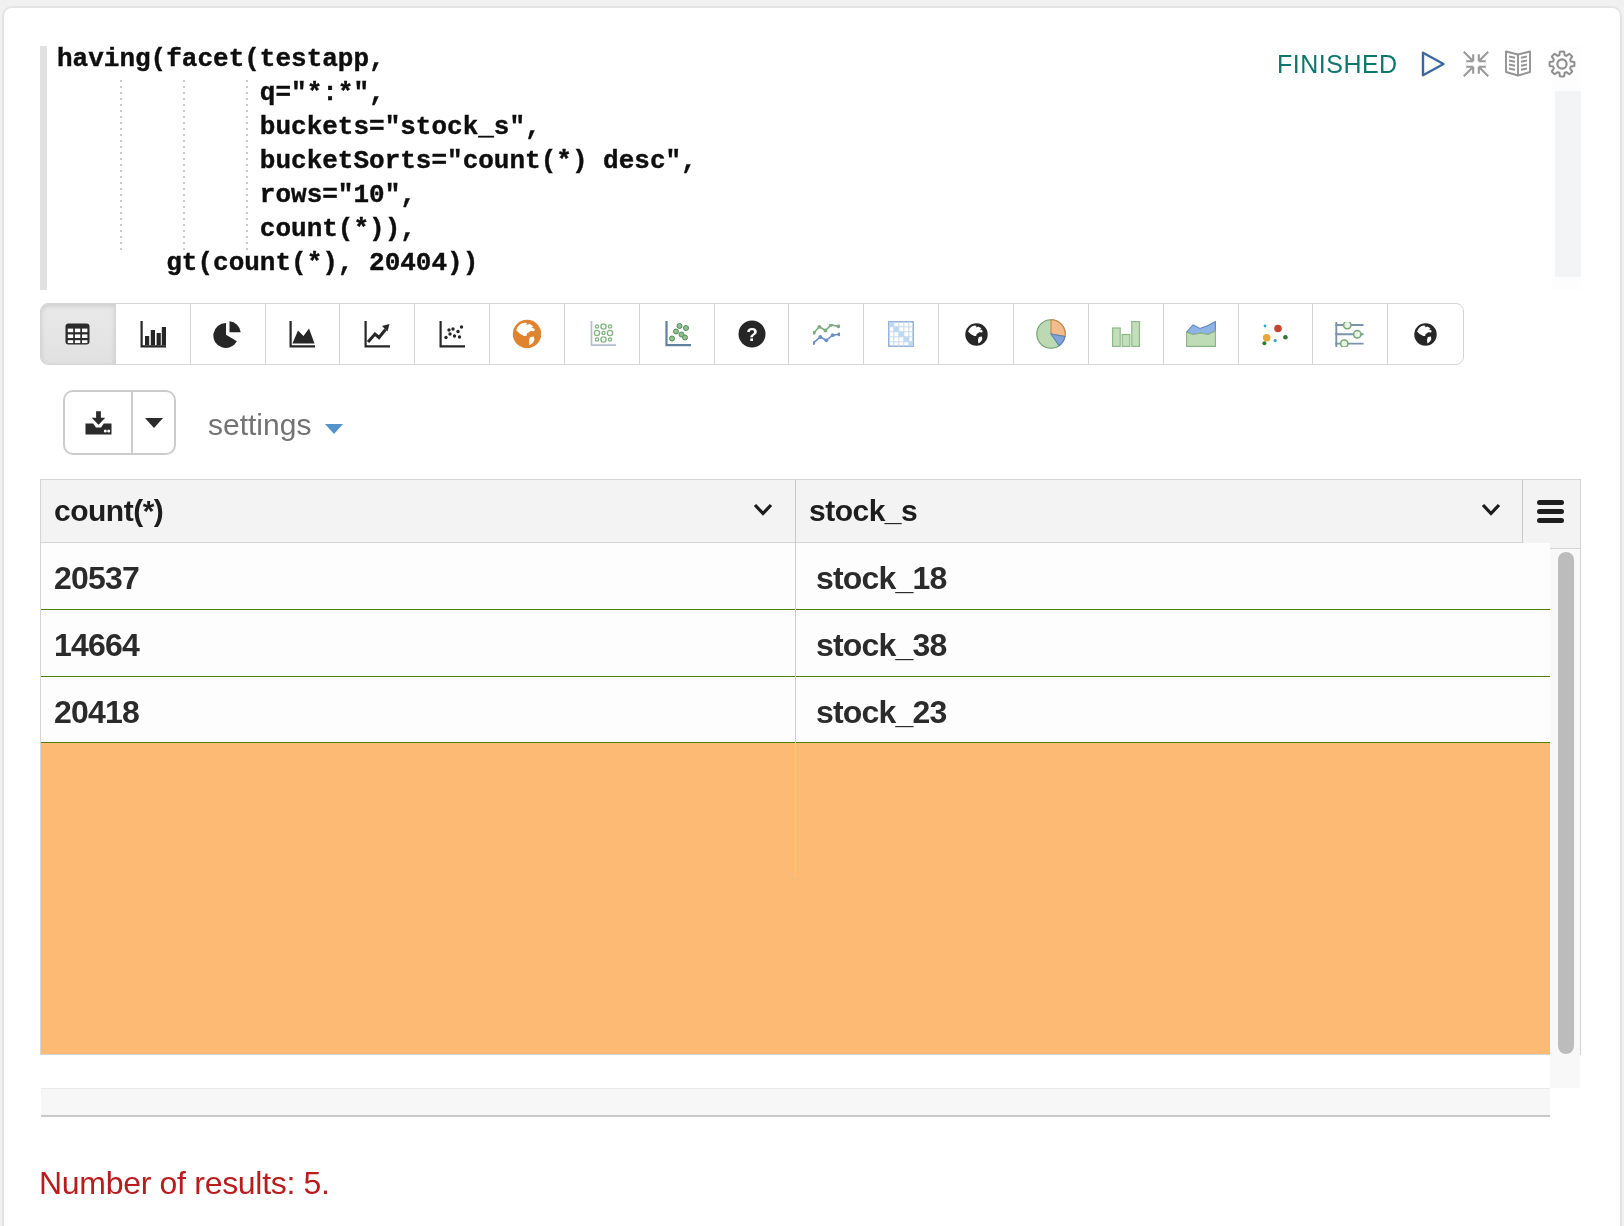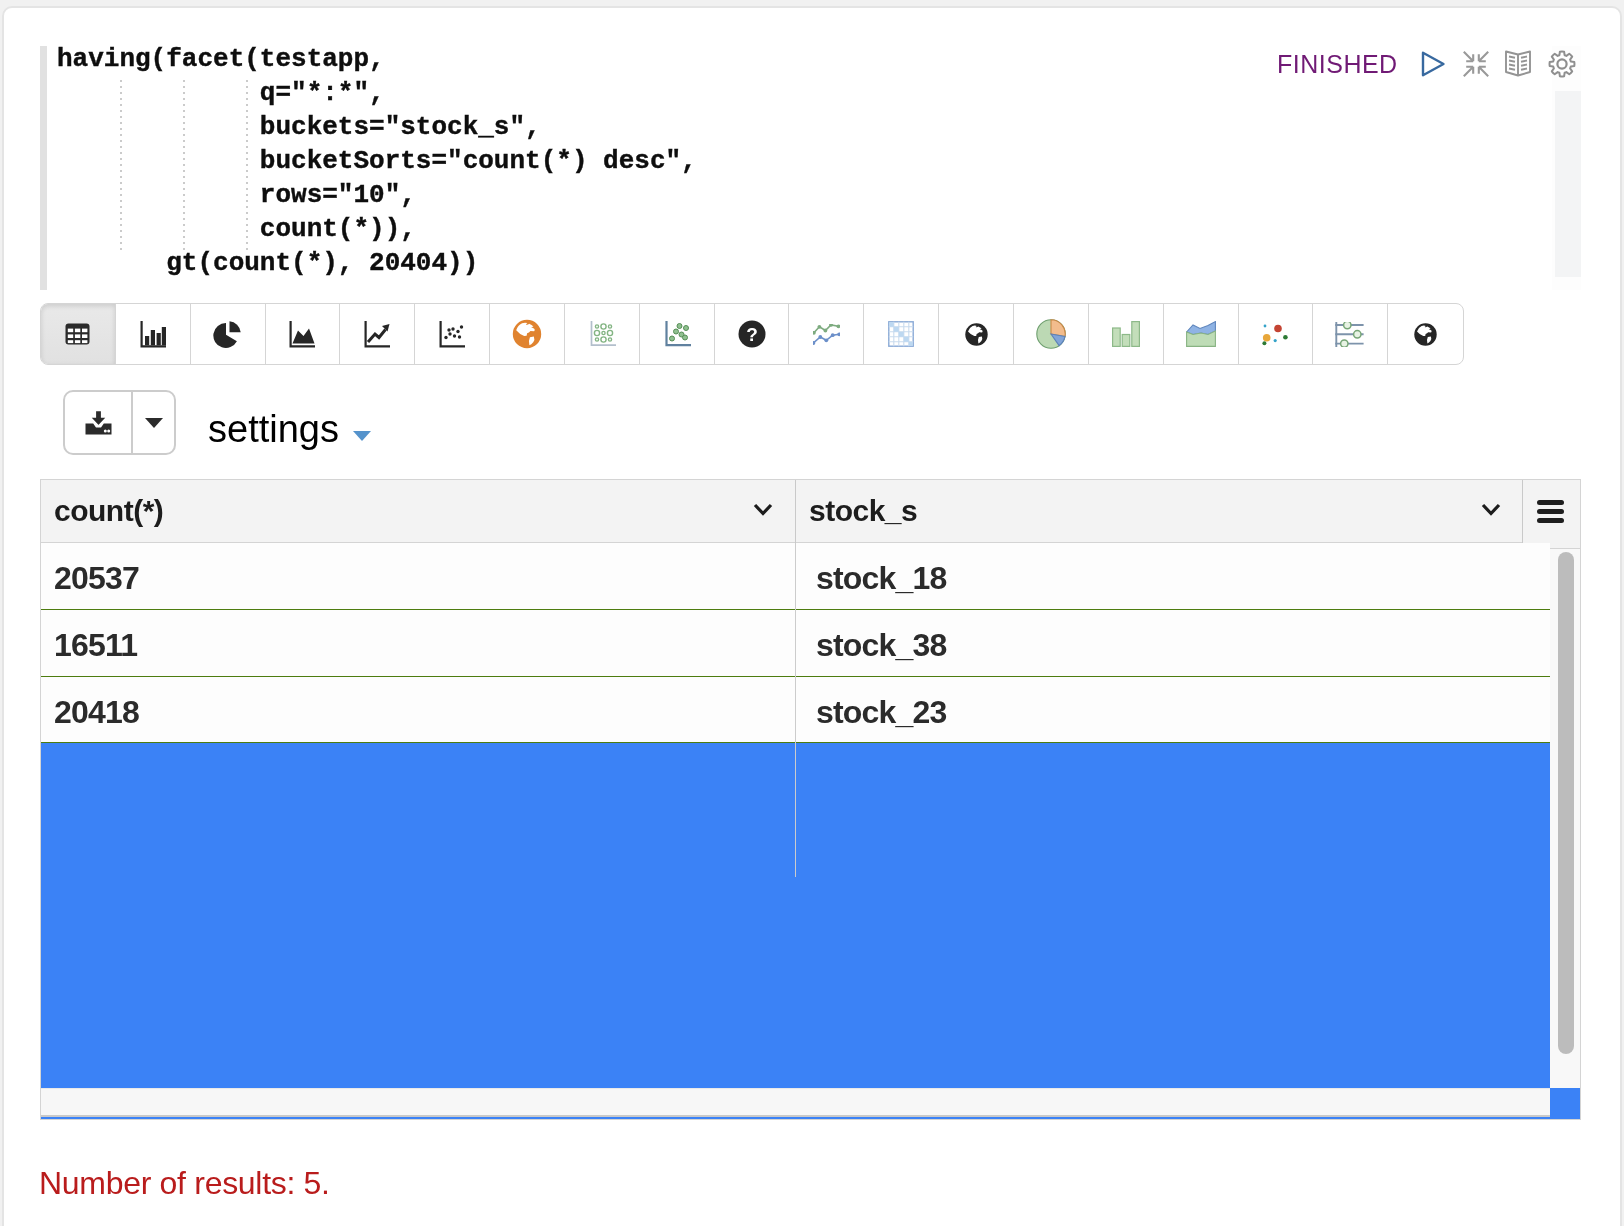--- a/index.html
+++ b/index.html
@@ -8,40 +8,40 @@
   .abs { position:absolute; }
 
   
   .gutterbar { left:40px; top:46px; width:7px; height:244px; background:#e1e1e1; }
   .code { left:57px; top:42px; font-family:"Liberation Mono",monospace; font-size:26px; line-height:34px; color:#0e0e0e; white-space:pre;font-weight:bold; -webkit-text-stroke:0.4px #0e0e0e; }
   .iguide { top:80px; height:172px; width:2px; background:repeating-linear-gradient(to bottom,#cbcbcb 0px,#cbcbcb 2px,transparent 2px,transparent 6px); }
   .edscroll { left:1552px; top:46px; width:29px; height:244px; background:#fdfdfd; }
   .edthumb { left:1555px; top:91px; width:26px; height:186px; background:#f3f4f5; }
 
   
-  .status { left:1277px; top:50px; font-size:25px; color:#701a75; letter-spacing:0.5px; }
+  .status { left:1277px; top:50px; font-size:25px; color:#0f766e; letter-spacing:0.5px; }
   .cicon { top:50px; width:28px; height:28px; }
 
   
   .toolbar { left:40px; top:303px; height:62px; display:flex; border:1px solid #d5d5d5; border-radius:8px; background:#fff; }
   .tbtn { width:74.85px; height:60px; border-right:1px solid #d5d5d5; display:flex; align-items:center; justify-content:center; }
   .tbtn:last-child { border-right:none; }
   .tbtn.sel { background:linear-gradient(#e9e9e9,#e1e1e1); border-radius:7px 0 0 7px; box-shadow:inset 0 2px 5px rgba(0,0,0,.13); }
 
   
   .dlgroup { left:63px; top:390px; height:65px; display:flex; border:2px solid #ccc; border-radius:10px; background:#fff; }
   .dlmain { width:68px; display:flex; align-items:center; justify-content:center; border-right:2px solid #ccc; }
   .dlcaret { width:41px; display:flex; align-items:center; justify-content:center; }
   .caret-down { width:0; height:0; border-left:9px solid transparent; border-right:9px solid transparent; border-top:10px solid #2b2b2b; }
 
-  .settings { left:208px; top:408px; font-size:38px; color:#000000; }
+  .settings { left:208px; top:408px; font-size:30px; color:#737373; }
   .scaret { display:inline-block; width:0; height:0; border-left:9.5px solid transparent; border-right:9.5px solid transparent; border-top:10px solid #5593cc; margin-left:14px; margin-bottom:1px; }
 
   
-  .grid { left:40px; top:479px; width:1541px; height:641px; border:1px solid #d4d4d4; background:#3b82f6; }
+  .grid { left:40px; top:479px; width:1541px; height:576px; border:1px solid #d4d4d4; background:#fdba74; }
   .ghead { position:absolute; left:0; top:0; width:1481px; height:63px; background:#f3f3f3; border-bottom:1px solid #d4d4d4; }
   .hcell { position:absolute; top:0; height:63px; font-size:30px; font-weight:bold; color:#1d1d1d; }
   .hcell .txt { position:absolute; left:13px; top:14px; letter-spacing:-0.5px; }
   .chev { position:absolute; top:22px; }
   .menucell { position:absolute; left:1481px; top:0; width:58px; height:69px; background:#f3f3f3; border-left:1px solid #c9c9c9; border-bottom:1px solid #d4d4d4; }
   .hamb { position:absolute; left:14px; top:20px; width:27px; }
   .hamb div { height:5px; background:#1e1e1e; border-radius:2.5px; margin-bottom:4px; }
   .grow { position:absolute; left:0; width:1509px; height:66.75px; border-bottom:1px solid #4d7c0f; background:#fdfdfd; font-size:32px; color:#2b2b2b; letter-spacing:-0.8px;font-weight:bold; }
   .grow .c1 { position:absolute; left:13px; top:17px; }
   .grow .c2 { position:absolute; left:767px; top:17px;margin-left:8px; }
@@ -326,21 +326,21 @@
         <div></div>
         <div></div>
       </div>
     </div>
 
   <div class="grow" style="top:63px;">
       <span class="c1">20537</span>
       <span class="c2">stock_18</span>
     </div>
   <div class="grow" style="top:129.75px;">
-      <span class="c1">16511</span>
+      <span class="c1">14664</span>
       <span class="c2">stock_38</span>
     </div>
   <div class="grow" style="top:196.5px;">
       <span class="c1">20418</span>
       <span class="c2">stock_23</span>
     </div>
   <div class="colsep"></div>
   <div class="vtrack"></div>
   <div class="vthumb"></div>
   <div class="hstrip"></div>

